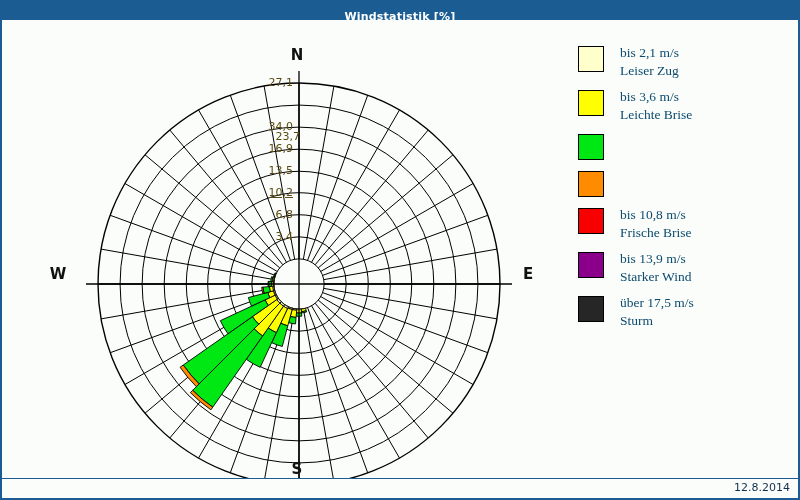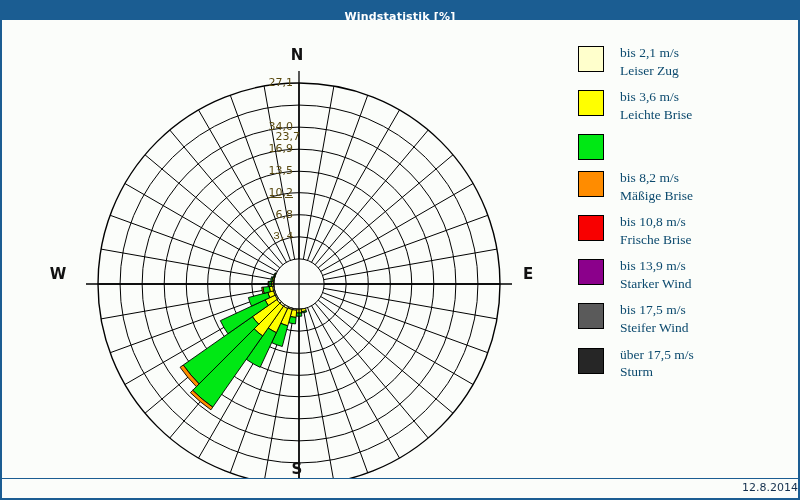--- a/index.html
+++ b/index.html
@@ -23,21 +23,21 @@
   #canvas{
     position:absolute;left:2px;top:20px;width:796px;height:458px;
     background:#fbfdfa;
   }
   #footer{
     position:absolute;left:2px;top:478px;width:796px;height:20px;
     background:#fbfdfa;border-top:1px solid #1b5d92;
     box-sizing:border-box;
   }
   #datelabel{
-    position:absolute;right:0;top:2px;
+    position:absolute;right:8px;top:2px;
     font-size:11px;color:#14304e;
   }
 
   
   #plot{
     position:absolute;left:0px;top:0px;width:560px;height:458px;
   }
   #rose{position:absolute;left:0;top:0;}
 
   .cardinal{
@@ -177,21 +177,21 @@
             <line x1="297" y1="51" x2="297" y2="477" stroke="#000000" stroke-width="1.3"></line>
           </g>
       </svg>
 
       <div class="cardinal" id="card-N">N</div>
       <div class="cardinal" id="card-S">S</div>
       <div class="cardinal" id="card-W">W</div>
       <div class="cardinal" id="card-E">E</div>
 
       <div id="rticks">
-          <div class="rtick" style="left: 245px; top: 209.81px; font-family: Liberation Mono, monospace;">3,4</div>
+          <div class="rtick" style="left: 245px; top: 209.81px;">3,4</div>
           <div class="rtick" style="left: 245px; top: 187.744px;">6,8</div>
           <div class="rtick" style="left: 245px; top: 165.679px; text-decoration: underline;">10,2</div>
           <div class="rtick" style="left: 245px; top: 144.262px;">13,5</div>
           <div class="rtick" style="left: 245px; top: 122.196px;">16,9</div>
           <div class="rtick" style="left: 245px; top: 100.131px;">34,0</div>
           <div class="rtick" style="left: 252px; top: 78.0655px; margin-top: 32px;">23,7</div>
           <div class="rtick" style="left: 245px; top: 56px;">27,1</div>
         </div>
     </div>
 
@@ -208,44 +208,33 @@
           <div class="legtext">
             <div>bis 3,6 m/s</div>
             <div>Leichte Brise</div>
           </div>
         </div>
         <div class="legrow">
           <div class="swatch" style="background: rgb(0, 232, 20);"></div>
         </div>
         <div class="legrow">
           <div class="swatch" style="background: rgb(255, 140, 0);"></div>
-          <div class="legtext">
-            <div>bis 8,2 m/s</div>
-            <div>Mäßige Brise</div>
-          </div>
         </div>
         <div class="legrow">
           <div class="swatch" style="background: rgb(248, 0, 0);"></div>
           <div class="legtext">
             <div>bis 10,8 m/s</div>
             <div>Frische Brise</div>
           </div>
         </div>
         <div class="legrow">
           <div class="swatch" style="background: rgb(139, 0, 139);"></div>
           <div class="legtext">
             <div>bis 13,9 m/s</div>
             <div>Starker Wind</div>
-          </div>
-        </div>
-        <div class="legrow">
-          <div class="swatch" style="background: rgb(90, 90, 90);"></div>
-          <div class="legtext">
-            <div>bis 17,5 m/s</div>
-            <div>Steifer Wind</div>
           </div>
         </div>
         <div class="legrow">
           <div class="swatch" style="background: rgb(38, 38, 38);"></div>
           <div class="legtext">
             <div>über 17,5 m/s</div>
             <div>Sturm</div>
           </div>
         </div>
       </div>

